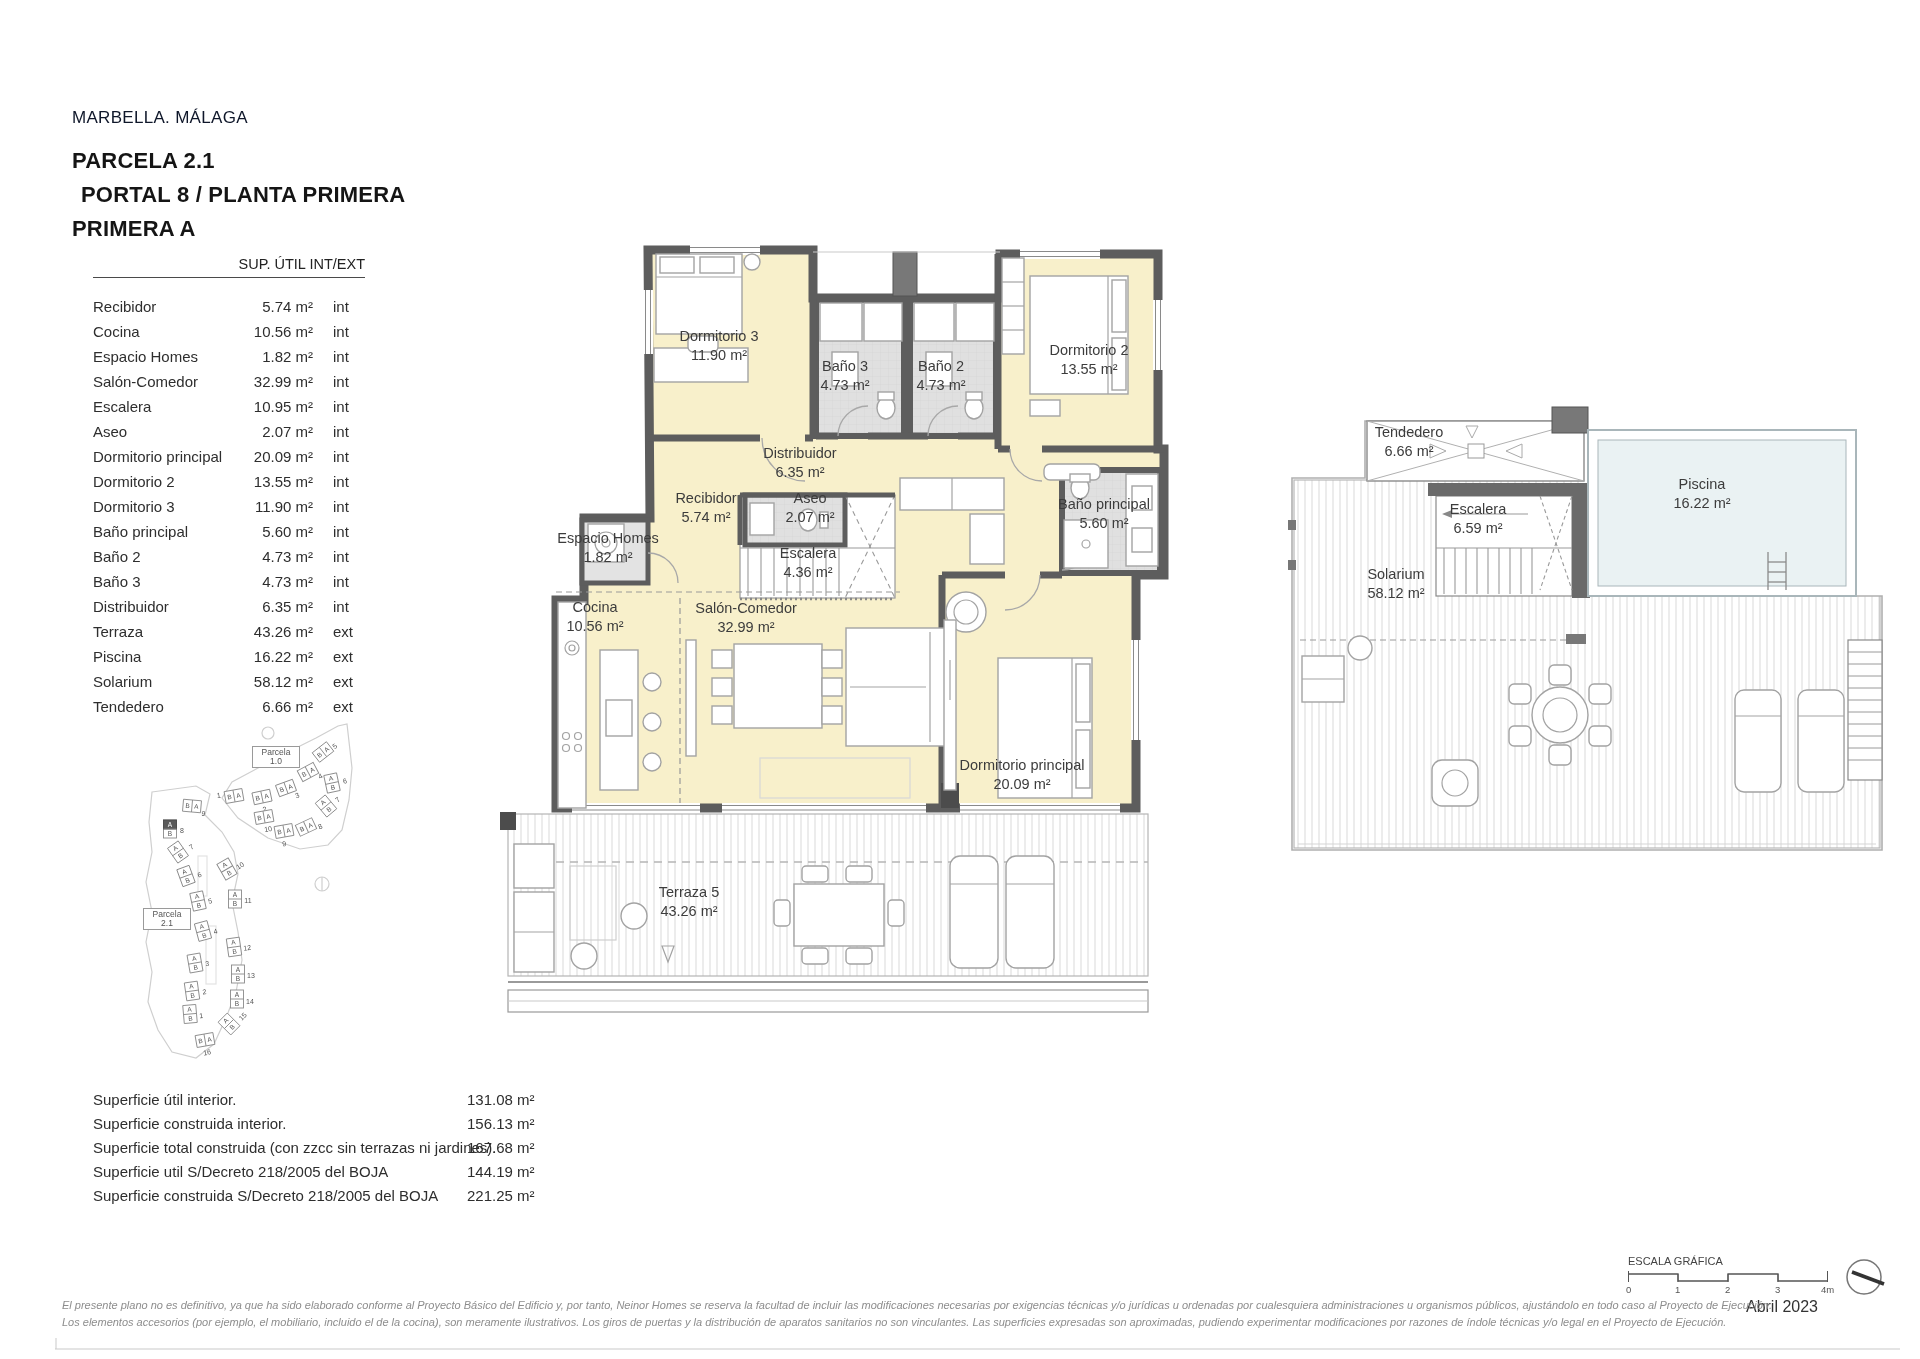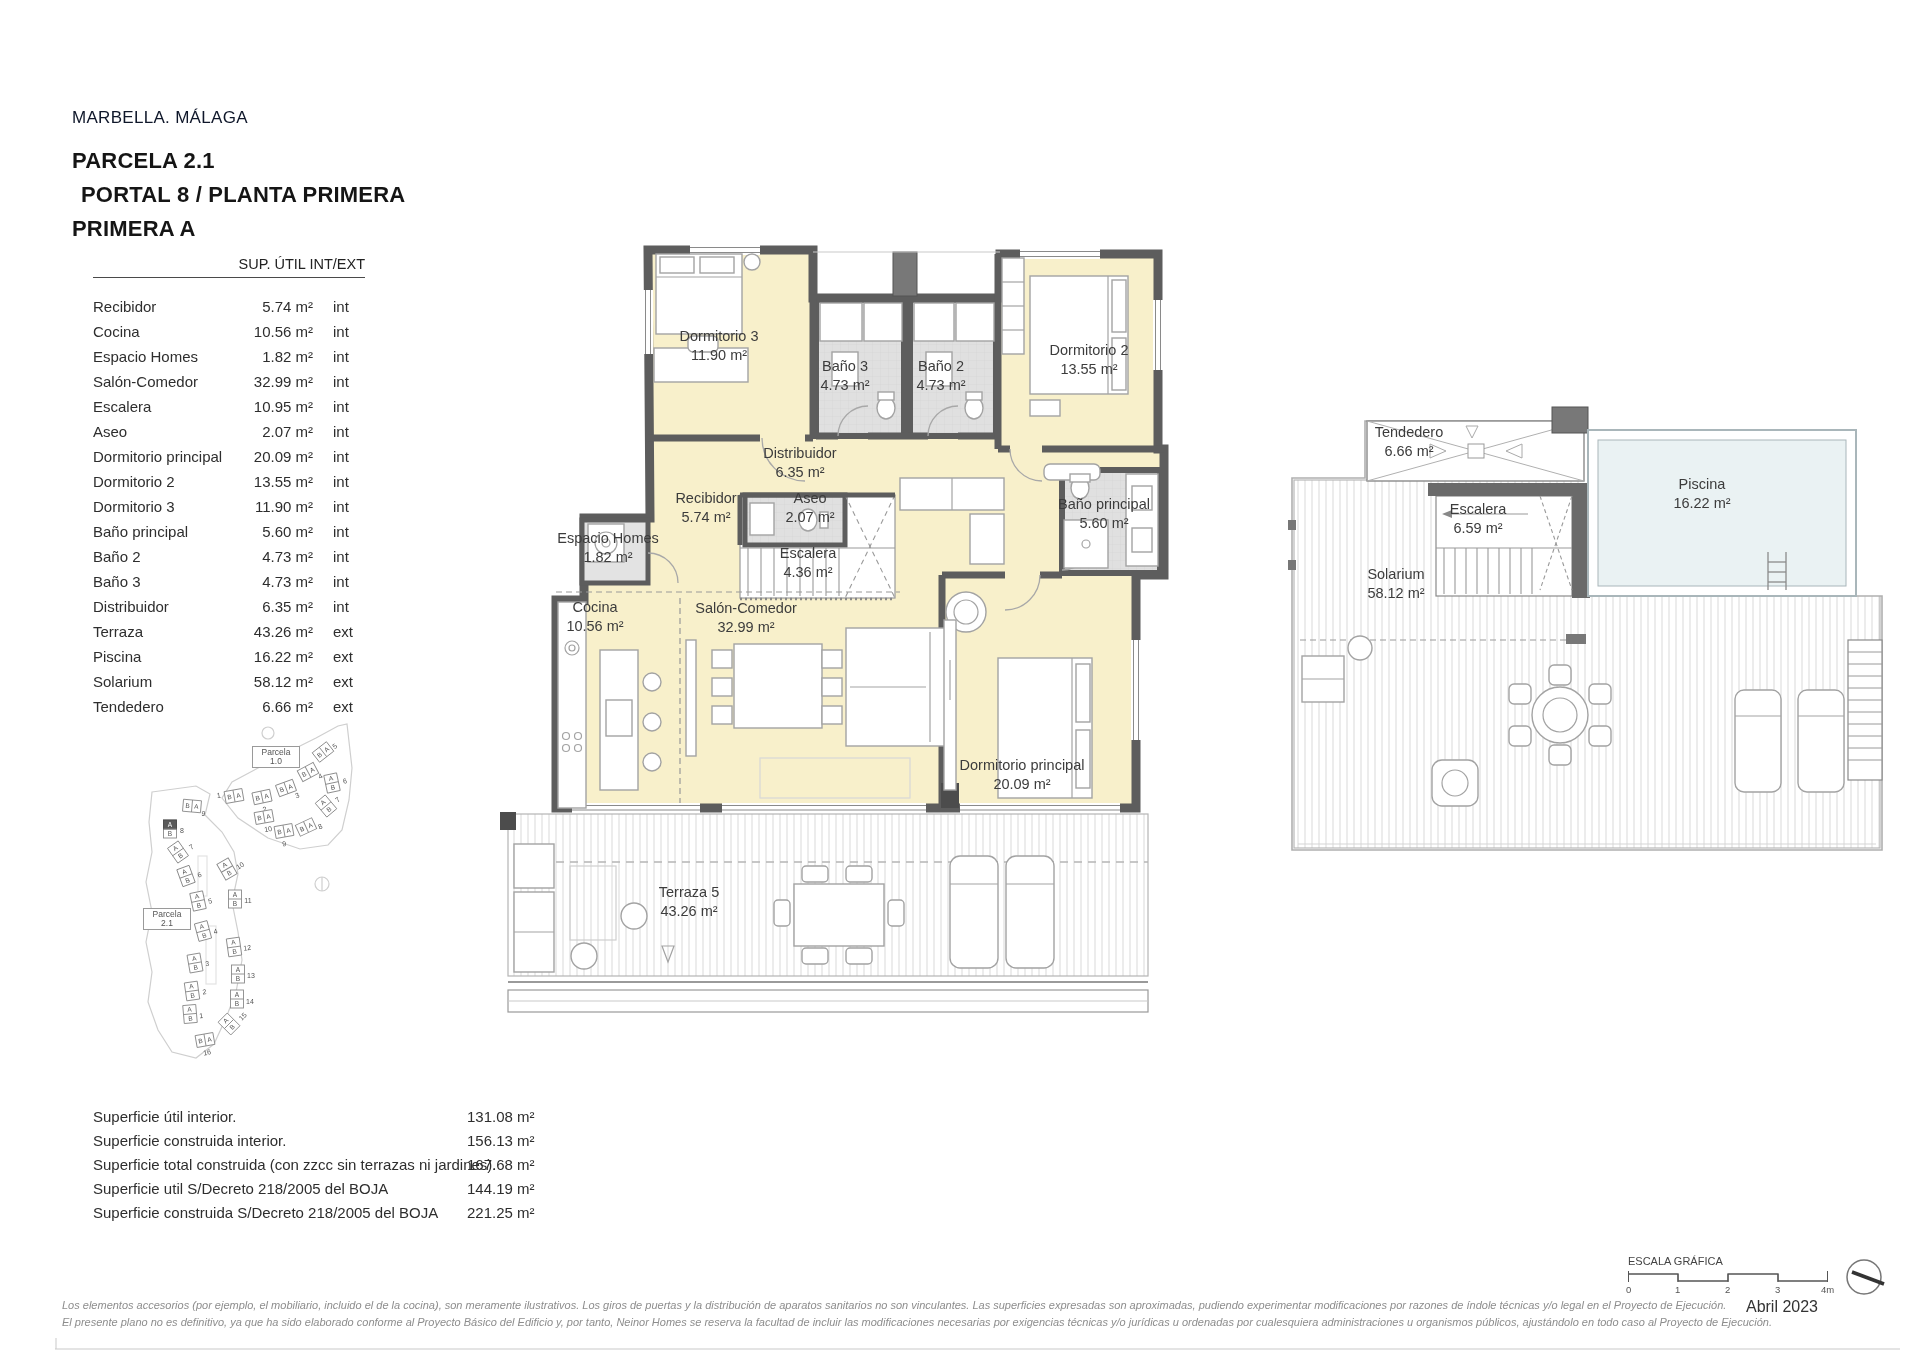--- a/index.html
+++ b/index.html
@@ -18,21 +18,21 @@
   .at{width:52px;padding-left:20px;box-sizing:border-box;}
   
   .rl{position:absolute;transform:translateX(-50%);text-align:center;font-size:14.5px;
       line-height:19px;color:#3c3c3c;white-space:nowrap;}
   
   .pbox{position:absolute;border:1px solid #9a9a9a;background:#fff;font-size:8.5px;line-height:9px;
         color:#555;text-align:center;padding:1px 3px;}
   
   .summary{left:93px;top:1088px;font-size:15px;color:#2e2e2e;}
   .srow{line-height:24px;height:24px;white-space:nowrap;}
-  .sl{display:inline-block;width:374px;margin-top:17px;}
+  .sl{display:inline-block;width:374px;}
   
   .scale{left:1628px;top:1255px;width:204px;font-size:11px;color:#444;}
   .sticks{position:relative;height:14px;margin-top:3px;}
   .stick{position:absolute;top:14px;font-size:9.5px;color:#555;}
   .sdate{text-align:right;padding-right:14px;font-size:16px;color:#333;margin-top:14px;}
   
   .foot{left:62px;top:1297px;width:1836px;font-size:11px;font-style:italic;color:#8d8d8d;line-height:16.5px;white-space:nowrap;}
   
   .bk{fill:#fff;stroke:#8a8a8a;stroke-width:0.9;}
   .bkl{stroke:#8a8a8a;stroke-width:0.9;}
@@ -757,17 +757,17 @@
       <span class="stick" style="left:-2px">0</span>
       <span class="stick" style="left:47px">1</span>
       <span class="stick" style="left:97px">2</span>
       <span class="stick" style="left:147px">3</span>
       <span class="stick" style="left:193px">4m</span>
     </div>
     <div class="sdate">Abril 2023</div>
   </div>
 
   <div class="abs foot">
+    <div>El presente plano no es definitivo, ya que ha sido elaborado conforme al Proyecto Básico del Edificio y, por tanto, Neinor Homes se reserva la facultad de incluir las modificaciones necesarias por exigencias técnicas y/o jurídicas u ordenadas por cualesquiera administraciones u organismos públicos, ajustándolo en todo caso al Proyecto de Ejecución.</div>
     <div>Los elementos accesorios (por ejemplo, el mobiliario, incluido el de la cocina), son meramente ilustrativos. Los giros de puertas y la distribución de aparatos sanitarios no son vinculantes. Las superficies expresadas son aproximadas, pudiendo experimentar modificaciones por razones de índole técnicas y/o legal en el Proyecto de Ejecución.</div>
-    <div>El presente plano no es definitivo, ya que ha sido elaborado conforme al Proyecto Básico del Edificio y, por tanto, Neinor Homes se reserva la facultad de incluir las modificaciones necesarias por exigencias técnicas y/o jurídicas u ordenadas por cualesquiera administraciones u organismos públicos, ajustándolo en todo caso al Proyecto de Ejecución.</div>
   </div>
 
 </div>
 
 </body></html>

